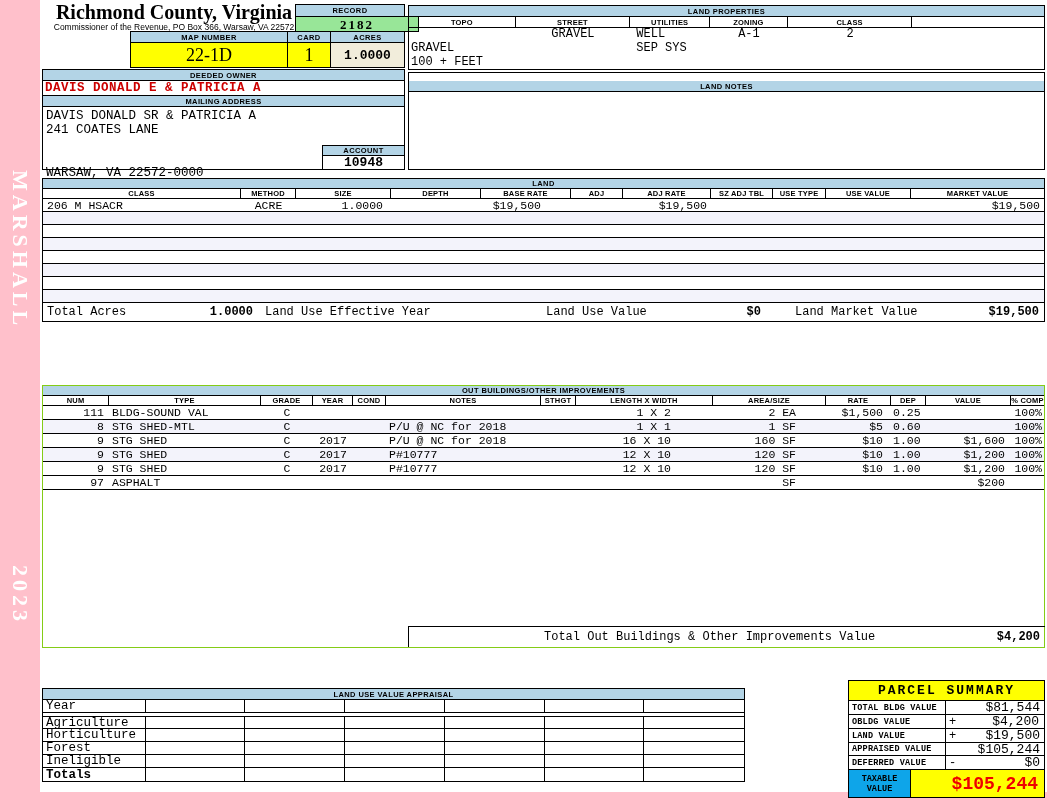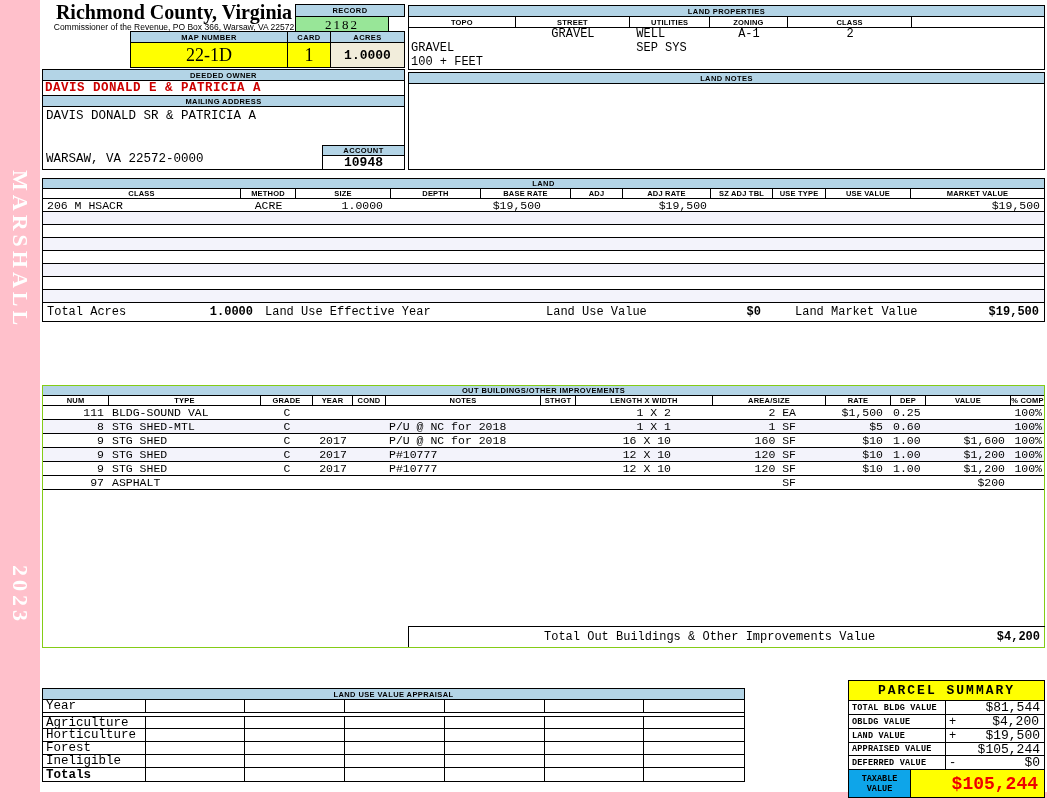--- a/index.html
+++ b/index.html
@@ -58,40 +58,41 @@
 
 <div class="abs vtext" style="left:7px;top:170px;">MARSHALL</div>
 <div class="abs vtext" style="left:7px;top:565px;">2023</div>
 
 <div class="content">
 
   <div class="abs serif" style="left:10px;top:1px;width:248px;text-align:center;font-size:20px;font-weight:700;">Richmond County, Virginia</div>
   <div class="abs" style="left:10px;top:22px;width:248px;text-align:center;font-size:8.5px;">Commissioner of the Revenue, PO Box 366, Warsaw, VA 22572</div>
 
   <div class="abs strip" style="left:255px;top:4px;width:110px;height:13px;">RECORD</div>
-  <div class="abs box serif" style="left:255px;top:16px;width:94px;height:16px;background:var(--green);
-       font-size:13px;font-weight:400;text-align:center;line-height:15px;letter-spacing:2px;">2182</div>
+  <div class="abs box serif" style="left:255px;top:16px;width:124px;height:16px;background:var(--green);
+       font-size:13px;font-weight:700;text-align:center;line-height:15px;letter-spacing:2px;">2182</div>
 
   <div class="abs strip" style="left:90px;top:31px;width:158px;height:12px;">MAP NUMBER</div>
   <div class="abs strip" style="left:247px;top:31px;width:44px;height:12px;">CARD</div>
   <div class="abs strip" style="left:290px;top:31px;width:75px;height:12px;">ACRES</div>
   <div class="abs box serif" style="left:90px;top:42px;width:158px;height:26px;background:var(--yellow);
        font-size:18px;text-align:center;line-height:25px;">22-1D</div>
   <div class="abs box serif" style="left:247px;top:42px;width:44px;height:26px;background:var(--yellow);
        font-size:18px;text-align:center;line-height:25px;">1</div>
   <div class="abs box mono" style="left:290px;top:42px;width:75px;height:26px;background:var(--cream);
        font-size:13px;font-weight:700;text-align:center;line-height:25px;">1.0000</div>
 
   <div class="abs strip" style="left:2px;top:69px;width:363px;height:12px;">DEEDED OWNER</div>
   <div class="abs box mono" style="left:2px;top:80px;width:363px;height:16px;color:var(--red);
        font-size:12.5px;font-weight:700;line-height:15px;padding-left:2px;letter-spacing:.5px;">DAVIS DONALD E &amp; PATRICIA A</div>
 
   <div class="abs strip" style="left:2px;top:95px;width:363px;height:12px;">MAILING ADDRESS</div>
   <div class="abs box" style="left:2px;top:106px;width:363px;height:64px;">
     <div class="mono" style="font-size:12.5px;padding:2px 0 0 3px;">DAVIS DONALD SR &amp; PATRICIA A</div>
+    <div class="mono" style="font-size:12.5px;padding-left:3px;">241 COATES LANE</div>
     <div class="mono" style="font-size:12.5px;padding-left:3px;margin-top:29px;">WARSAW, VA 22572-0000</div>
   </div>
 
   <div class="abs strip" style="left:282px;top:145px;width:83px;height:11px;">ACCOUNT</div>
   <div class="abs box mono" style="left:282px;top:155px;width:83px;height:15px;background:#fff;
        font-size:13px;font-weight:700;text-align:center;line-height:14px;">10948</div>
 
   <div class="abs" style="left:368px;top:5px;width:637px;height:65px;border:1px solid #000;">
     <div class="strip" style="border:none;border-bottom:1px solid #000;height:11px;">LAND PROPERTIES</div>
     <div class="flexrow" style="height:11px;border-bottom:1px solid #000;">
@@ -117,21 +118,21 @@
       <div class="cell lp-zone"></div>
       <div class="cell lp-class"></div>
       <div class="cell lp-fill"></div>
     </div>
     <div class="flexrow" style="height:14px;">
       <div class="cell lp-topo ta-l" style="font-size:12px;padding-left:2px;">100 + FEET</div>
     </div>
   </div>
 
   <div class="abs" style="left:368px;top:72px;width:637px;height:98px;border:1px solid #000;">
-    <div class="strip" style="border:none;border-bottom:1px solid #000;height:11px;">LAND NOTES</div>
+    <div class="strip" style="border:none;border-bottom:1px solid #000;height:11px;margin-top:8px;">LAND NOTES</div>
   </div>
 
   <div class="abs" style="left:2px;top:178px;width:1003px;height:144px;border:1px solid #000;">
     <div class="strip" style="border:none;border-bottom:1px solid #000;height:10px;">LAND</div>
     <div class="flexrow" style="height:10px;border-bottom:1px solid #000;">
       <div class="hcell l-class">CLASS</div>
       <div class="hcell l-method">METHOD</div>
       <div class="hcell l-size">SIZE</div>
       <div class="hcell l-depth">DEPTH</div>
       <div class="hcell l-base">BASE RATE</div>

